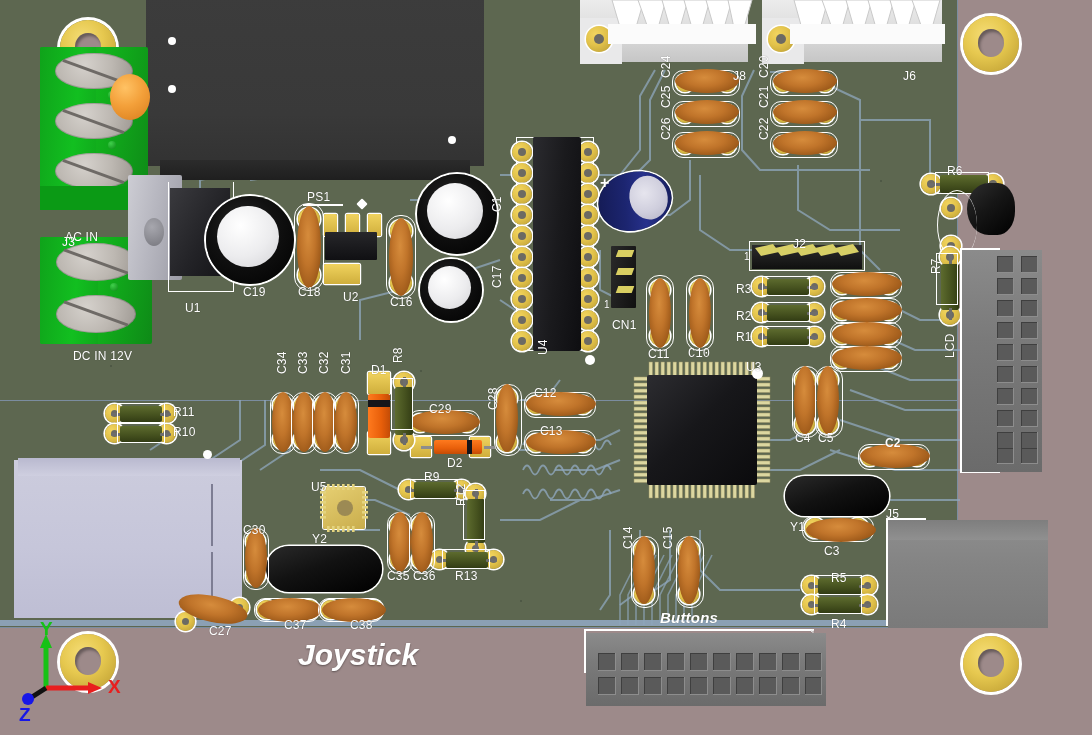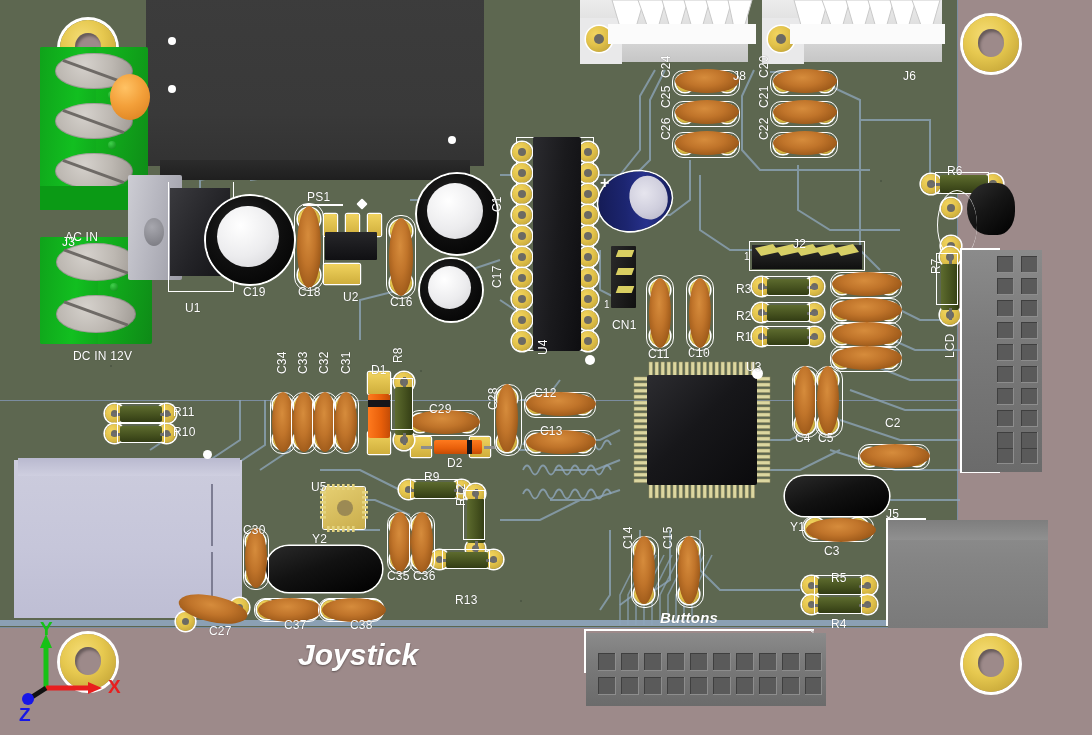--- a/index.html
+++ b/index.html
@@ -989,21 +989,21 @@
       <div class="silk" style="left: 947px; top: 165px;">R6</div>
       <div class="silk" style="left: 930px; top: 274px; transform: rotate(-90deg); transform-origin: left top;">R7</div>
       <div class="silk" style="left: 944px; top: 358px; transform: rotate(-90deg); transform-origin: left top;">LCD</div>
       <div class="silk" style="left: 793px; top: 238px;">J2</div>
       <div class="silk" style="left: 736px; top: 283px;">R3</div>
       <div class="silk" style="left: 736px; top: 310px;">R2</div>
       <div class="silk" style="left: 736px; top: 331px;">R1</div>
       <div class="silk" style="left: 746px; top: 361px;">U3</div>
       <div class="silk" style="left: 795px; top: 432px;">C4</div>
       <div class="silk" style="left: 818px; top: 432px;">C5</div>
-      <div class="silk" style="left: 885px; top: 417px;">C2</div>
+      <div class="silk" style="left: 885px; top: 437px; font-weight: bold;">C2</div>
       <div class="silk" style="left: 790px; top: 521px;">Y1</div>
       <div class="silk" style="left: 824px; top: 545px;">C3</div>
       <div class="silk" style="left: 886px; top: 508px;">J5</div>
       <div class="silk" style="left: 831px; top: 572px;">R5</div>
       <div class="silk" style="left: 831px; top: 618px;">R4</div>
       <div class="silk" style="left: 622px; top: 549px; transform: rotate(-90deg); transform-origin: left top;">C14</div>
       <div class="silk" style="left: 662px; top: 549px; transform: rotate(-90deg); transform-origin: left top;">C15</div>
       <div class="silk" style="left: 534px; top: 387px;">C12</div>
       <div class="silk" style="left: 540px; top: 425px;">C13</div>
       <div class="silk" style="left: 487px; top: 410px; transform: rotate(-90deg); transform-origin: left top;">C28</div>
@@ -1013,21 +1013,21 @@
       <div class="silk" style="left: 392px; top: 363px; transform: rotate(-90deg); transform-origin: left top;">R8</div>
       <div class="silk" style="left: 340px; top: 374px; transform: rotate(-90deg); transform-origin: left top;">C31</div>
       <div class="silk" style="left: 318px; top: 374px; transform: rotate(-90deg); transform-origin: left top;">C32</div>
       <div class="silk" style="left: 297px; top: 374px; transform: rotate(-90deg); transform-origin: left top;">C33</div>
       <div class="silk" style="left: 276px; top: 374px; transform: rotate(-90deg); transform-origin: left top;">C34</div>
       <div class="silk" style="left: 173px; top: 406px;">R11</div>
       <div class="silk" style="left: 173px; top: 426px;">R10</div>
       <div class="silk" style="left: 311px; top: 481px;">U5</div>
       <div class="silk" style="left: 424px; top: 471px;">R9</div>
       <div class="silk" style="left: 455px; top: 506px; transform: rotate(-90deg); transform-origin: left top;">R12</div>
-      <div class="silk" style="left: 455px; top: 570px; margin-top: 24px;">R13</div>
+      <div class="silk" style="left: 455px; top: 570px;">R13</div>
       <div class="silk" style="left: 387px; top: 570px;">C35</div>
       <div class="silk" style="left: 413px; top: 570px;">C36</div>
       <div class="silk" style="left: 312px; top: 533px;">Y2</div>
       <div class="silk" style="left: 243px; top: 524px;">C30</div>
       <div class="silk" style="left: 209px; top: 625px;">C27</div>
       <div class="silk" style="left: 284px; top: 619px;">C37</div>
       <div class="silk" style="left: 350px; top: 619px;">C38</div>
       <div class="silk" style="left: 660px; top: 610px; font-size: 15px; font-weight: bold; font-style: italic;">Buttons</div>
     </div>
 

